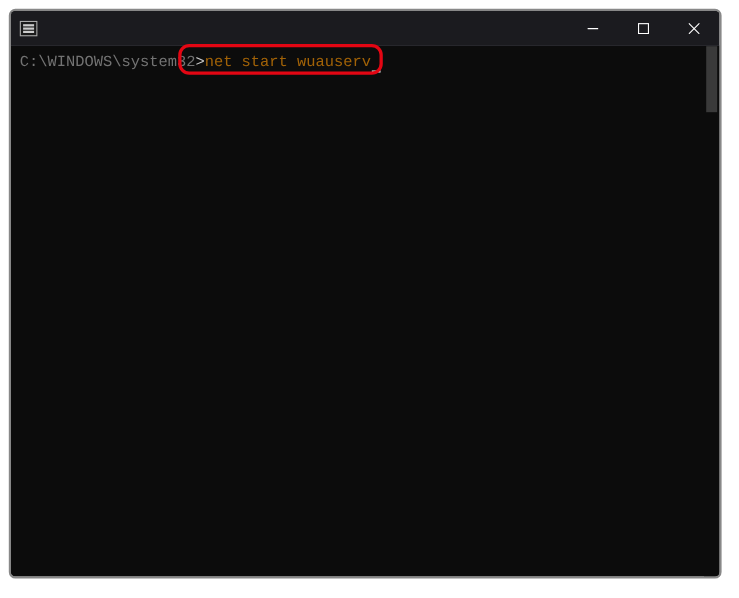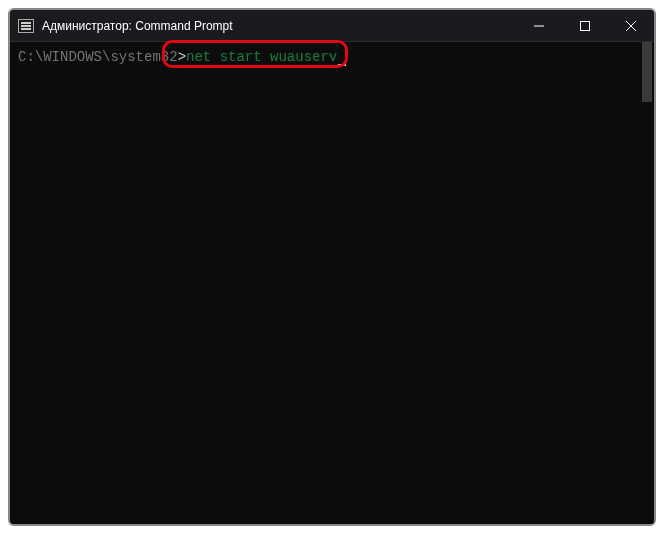--- a/index.html
+++ b/index.html
@@ -105,21 +105,21 @@
       white-space: pre;
       position: relative;
     }
     .prompt-path {
       color: #737373;
     }
     .prompt-gt {
       color: #cccccc;
     }
     .command-text {
-      color: #15803d;
+      color: #a16207;
     }
     .highlight-box {
       position: absolute;
       border: 3px solid #e30613;
       border-radius: 10px;
       pointer-events: none;
     }
     .scrollbar {
       position: absolute;
       right: 0;
@@ -147,21 +147,20 @@
     }
   </style>
 </head>
 <body>
 
 <div class="frame">
   <div class="window">
     <div class="titlebar">
       <div class="titlebar-left">
         <div class="app-icon"></div>
-        <div class="title-text">Администратор: Command Prompt</div>
       </div>
       <div class="titlebar-right">
         <div class="win-btn">
           <svg viewBox="0 0 10 10">
               <line x1="0" y1="5" x2="10" y2="5"></line>
             </svg>
         </div>
         <div class="win-btn">
           <svg viewBox="0 0 10 10">
               <rect x="0.5" y="0.5" width="9" height="9"></rect>

